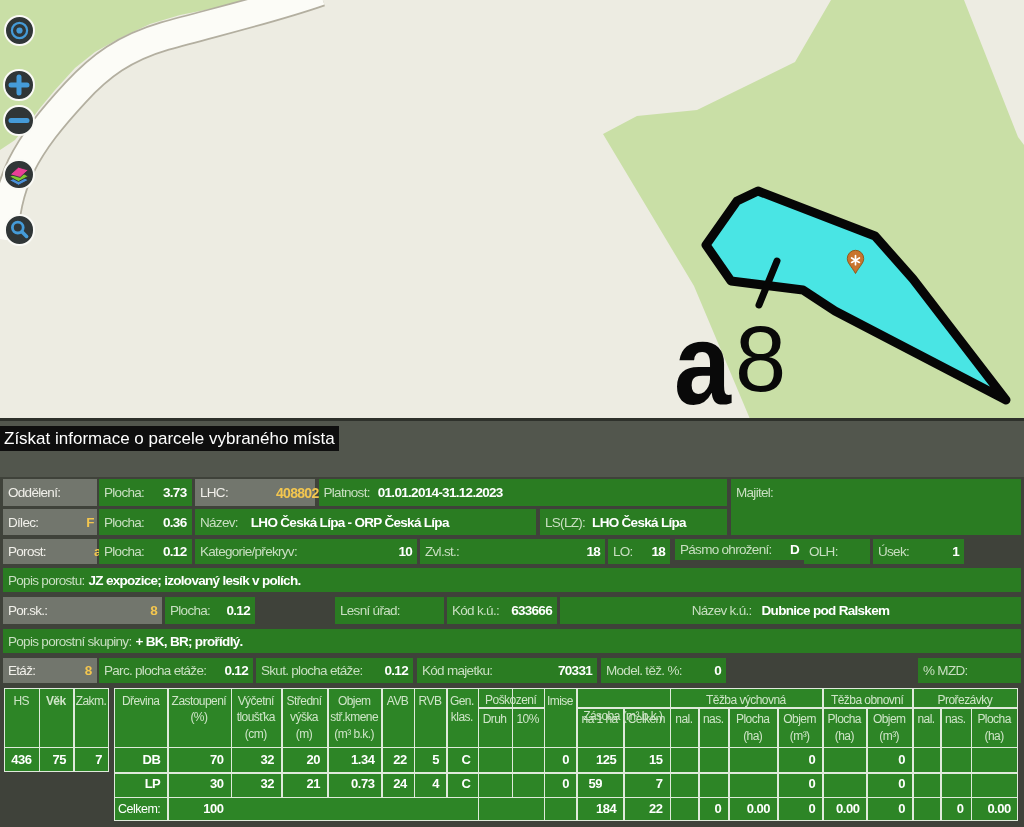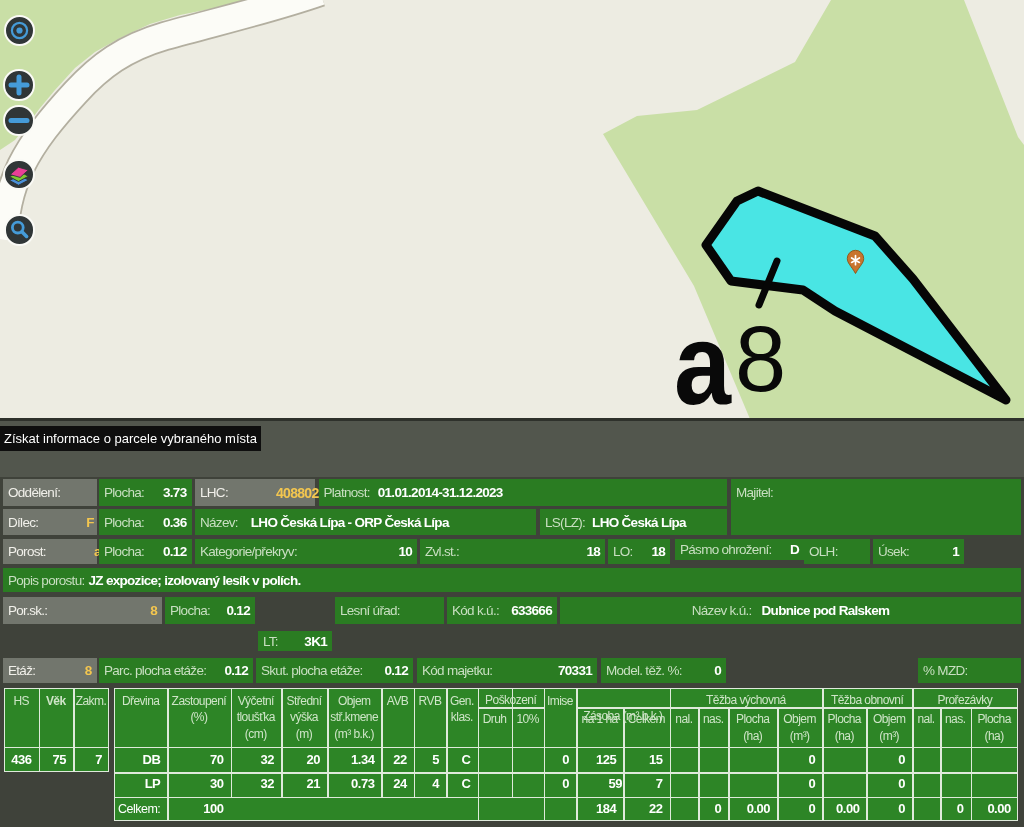--- a/index.html
+++ b/index.html
@@ -2,21 +2,21 @@
 <html><head><meta charset="utf-8">
 <style>
 html,body{margin:0;padding:0;width:1024px;height:827px;overflow:hidden;
  font-family:"Liberation Sans", sans-serif;}
 #map{position:absolute;left:0;top:0;width:1024px;height:418px;background:#edece2;overflow:hidden;}
 .btn{position:absolute;border-radius:50%;background:#303637;border:2.5px solid #fafaf6;box-sizing:border-box;}
 #panel{position:absolute;left:0;top:418px;width:1024px;height:409px;background:#3f423a;}
 #topstrip{position:absolute;left:0;top:3px;width:1024px;height:55.5px;background:#52564d;}
 #topline{position:absolute;left:0;top:0;width:1024px;height:3px;background:#2e312b;}
 #tip{position:absolute;left:0;top:8px;height:25px;background:#0e0e0e;color:#fff;
- font-size:13px;line-height:25px;padding:0 4px;}
+ font-size:17px;line-height:25px;padding:0 4px;}
 .c{position:absolute;box-sizing:border-box;display:flex;align-items:center;
  padding:0 5px;font-size:13.5px;letter-spacing:-0.7px;background:#2a7c22;color:#c9dfc2;white-space:nowrap;}
 .c b{color:#fff;font-weight:bold;}
 .g{background:#72766d;color:#f1f0ea;}
 .g b{color:#f3c64f;margin-left:48px;}
 .sb{justify-content:space-between;}
 .tab{position:absolute;background:#2d8526;box-sizing:border-box;border:1.5px solid #dfeadb;}
 .vl,.hl{position:absolute;background:#dfeadb;}
 .ht{position:absolute;color:#cfe5c8;font-size:12px;letter-spacing:-0.55px;line-height:16.5px;text-align:center;white-space:nowrap;}
 .dv{position:absolute;color:#fff;font-weight:bold;font-size:13px;letter-spacing:-0.5px;text-align:right;padding-right:7px;box-sizing:border-box;}
@@ -156,20 +156,24 @@
 <div class="c " style="left:335px;top:179px;width:109px;height:27px;">
       <span>Lesní úřad:</span>
     </div>
 <div class="c sb" style="left:447px;top:179px;width:110px;height:27px;">
       <span>Kód k.ú.:</span>
       <b>633666</b>
     </div>
 <div class="c " style="left:560px;top:179px;width:461px;height:27px;justify-content:center;">
       <span>Název k.ú.:</span>
       <b style="margin-left:10px;">Dubnice pod Ralskem</b>
+    </div>
+<div class="c " style="left:3px;top:211px;width:1018px;height:24px;">
+      <span>Popis porostní skupiny:</span>
+      <b style="margin-left:4px;">+ BK, BR; prořídlý.</b>
     </div>
 <div class="c g sb" style="left:3px;top:240px;width:93.5px;height:25px;">
       <span>Etáž:</span>
       <b>8</b>
     </div>
 <div class="c sb" style="left:99px;top:240px;width:154px;height:25px;">
       <span>Parc. plocha etáže:</span>
       <b>0.12</b>
     </div>
 <div class="c sb" style="left:256px;top:240px;width:157px;height:25px;">
@@ -269,21 +273,21 @@
 <div class="dv" style="left:866.4px;top:328.5px;width:45.6px;line-height:25.5px;">0</div>
 <div class="dv" style="left:114px;top:354px;width:53.3px;line-height:24.5px;">LP</div>
 <div class="dv" style="left:167.3px;top:354px;width:63.2px;line-height:24.5px;">30</div>
 <div class="dv" style="left:230.5px;top:354px;width:50.5px;line-height:24.5px;">32</div>
 <div class="dv" style="left:281px;top:354px;width:46px;line-height:24.5px;">21</div>
 <div class="dv" style="left:327px;top:354px;width:54.4px;line-height:24.5px;">0.73</div>
 <div class="dv" style="left:381.4px;top:354px;width:32.4px;line-height:24.5px;">24</div>
 <div class="dv" style="left:413.8px;top:354px;width:32.3px;line-height:24.5px;">4</div>
 <div class="dv" style="left:446.1px;top:354px;width:31.4px;line-height:24.5px;">C</div>
 <div class="dv" style="left:543.8px;top:354px;width:32.2px;line-height:24.5px;">0</div>
-<div class="dv" style="left:596px;top:354px;width:33px;line-height:24.5px;">59</div>
+<div class="dv" style="left:576px;top:354px;width:33px;line-height:24.5px;">59</div>
 <div class="dv" style="left:623.3px;top:354px;width:46.2px;line-height:24.5px;">7</div>
 <div class="dv" style="left:777.1px;top:354px;width:45.1px;line-height:24.5px;">0</div>
 <div class="dv" style="left:866.4px;top:354px;width:45.6px;line-height:24.5px;">0</div>
 <div class="dv" style="left:114px;top:378.5px;width:53.3px;line-height:24px;"><span style="font-weight:normal;font-size:12.5px;">Celkem:</span></div>
 <div class="dv" style="left:167.3px;top:378.5px;width:63.2px;line-height:24px;">100</div>
 <div class="dv" style="left:576px;top:378.5px;width:47.3px;line-height:24px;">184</div>
 <div class="dv" style="left:623.3px;top:378.5px;width:46.2px;line-height:24px;">22</div>
 <div class="dv" style="left:698.2px;top:378.5px;width:30.1px;line-height:24px;">0</div>
 <div class="dv" style="left:728.3px;top:378.5px;width:48.8px;line-height:24px;">0.00</div>
 <div class="dv" style="left:777.1px;top:378.5px;width:45.1px;line-height:24px;">0</div>

